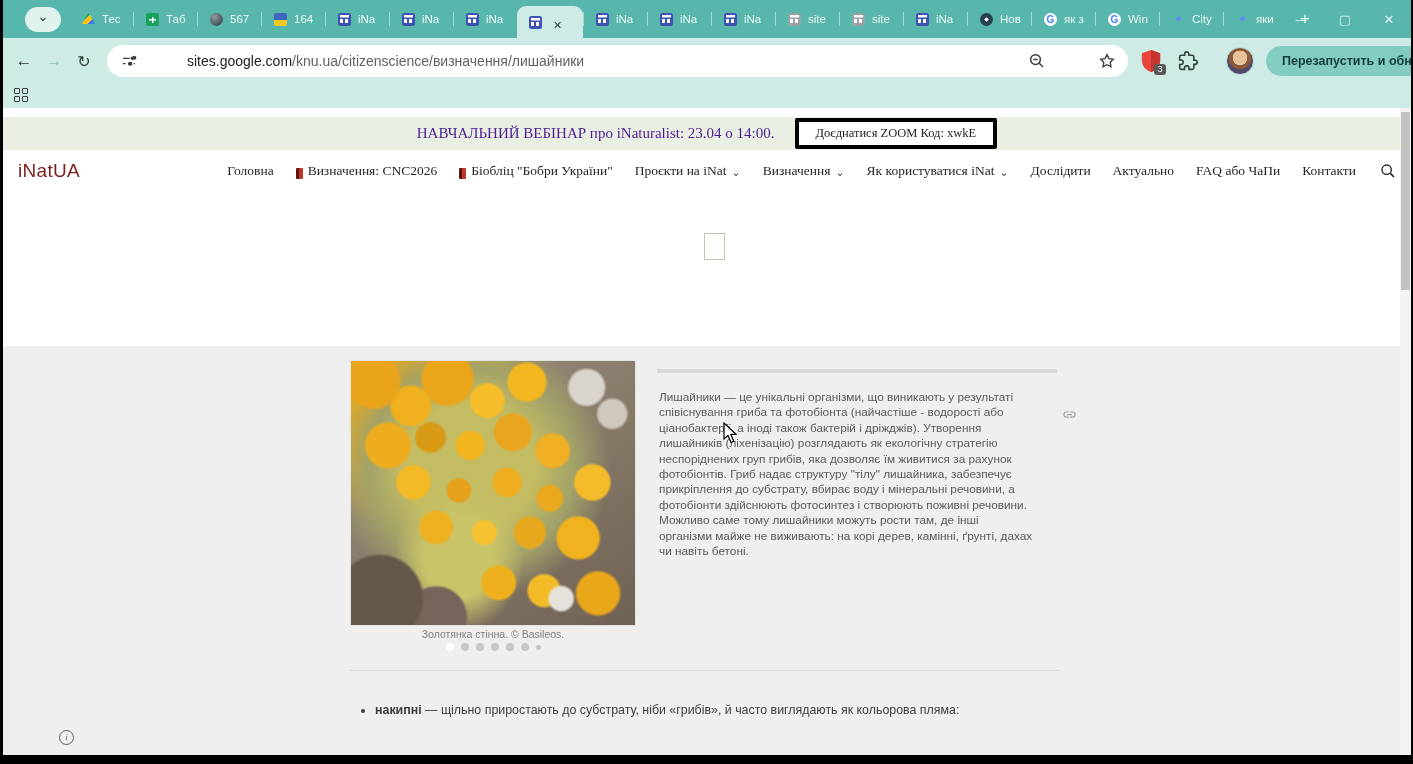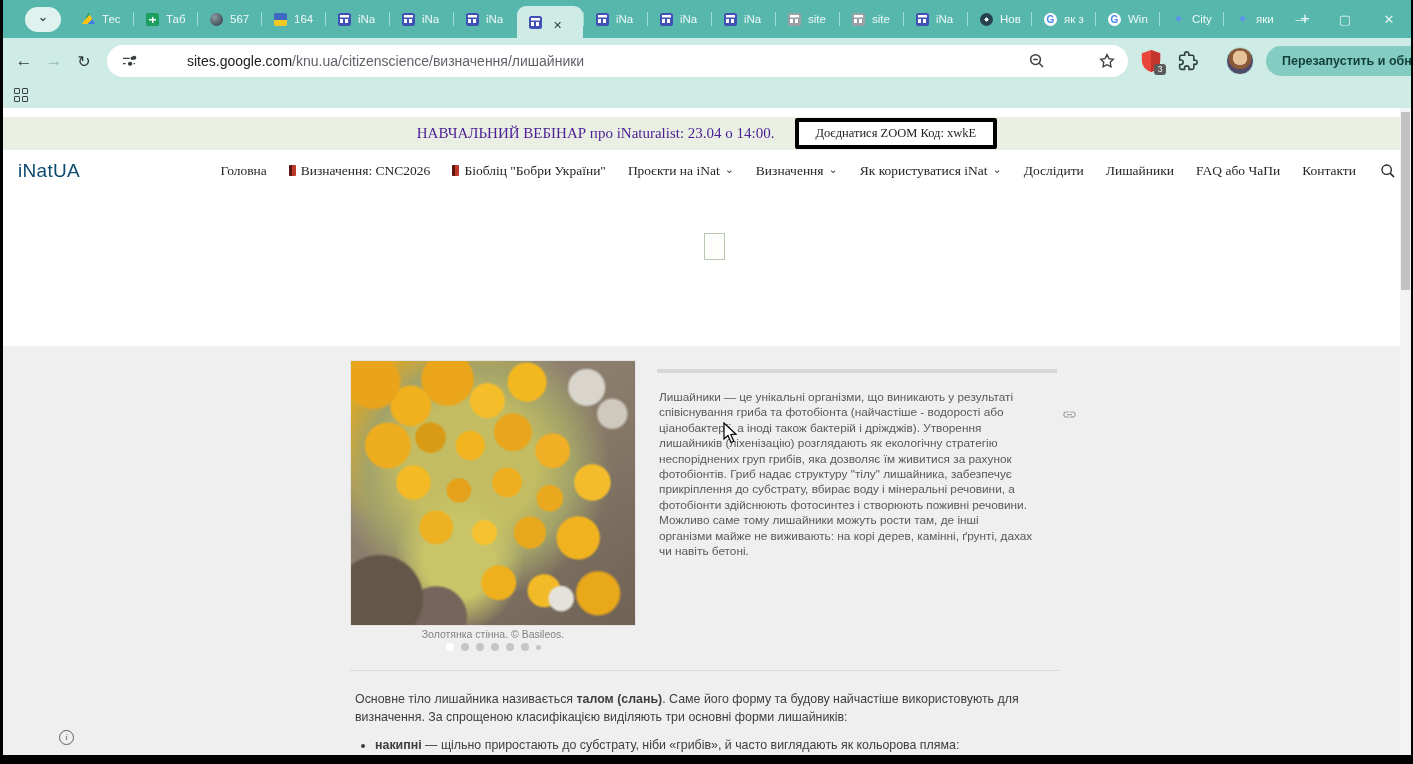--- a/index.html
+++ b/index.html
@@ -67,23 +67,23 @@
 
   
   .page{position:absolute;left:0;top:108px;right:0;bottom:0;background:#fff;overflow:hidden;}
   .gray-section{position:absolute;left:0;top:238px;right:0;bottom:0;background:#efeff0;}
 
   .banner{position:absolute;left:0;top:9px;right:0;height:33px;background:#e9f0e3;display:flex;align-items:center;justify-content:center;gap:20px;font-family:"Liberation Serif",serif;}
   .banner-text{font-size:15px;color:#4c1d95;}
   .banner-btn{font-family:"Liberation Serif",serif;font-size:12.5px;color:#222;background:#fff;border:4px solid #000000;border-radius:2px;padding:4px 17px;cursor:pointer;}
 
   .sitenav{position:absolute;left:0;top:42px;right:0;height:41px;background:#fff;display:flex;align-items:center;justify-content:space-between;padding:0 15px;box-sizing:border-box;}
-  .logo{font-size:19px;color:#0c4a6e;letter-spacing:.3px;cursor:pointer;}
+  .logo{font-size:19px;color:#7f1d1d;letter-spacing:.3px;cursor:pointer;}
   .menu{display:flex;align-items:center;gap:22px;font-family:"Liberation Serif",serif;font-size:13.5px;color:#252525;}
-  .nav-item{display:flex;align-items:center;gap:5px;cursor:pointer;white-space:nowrap;font-family:Liberation Serif, serif;}
+  .nav-item{display:flex;align-items:flex-end;gap:5px;cursor:pointer;white-space:nowrap;font-family:Liberation Serif, serif;}
   .nav-item .flag-icon{display:none;width:7px;height:11px;background:linear-gradient(to right,#5e1410 42%,#bc392a 42%);border-radius:1px;}
   .nav-item.i-flag .flag-icon{display:inline-block;}
   .nav-item .chev{display:none;font-size:11px;margin-top:-2px;color:#444;}
   .nav-item.i-chev .chev{display:inline;}
   .nav-item .chev::after{content:"⌄";}
   .nav-search{width:16px;height:16px;cursor:pointer;margin-left:2px;}
 
   .hero-title{position:absolute;left:0;top:125px;right:0;text-align:center;}
   .hero-title h1{margin:0;display:inline-block;font-size:41px;font-weight:bold;color:#478023;letter-spacing:.5px;font-family:"Liberation Sans",sans-serif;}
   .tofu{display:inline-block;width:19px;height:25px;border:1.5px solid #b8c7b0;background:#fdfdfb;margin-left:15px;vertical-align:baseline;}
@@ -369,21 +369,21 @@
             </span>
 
             <span class="nav-item i-plain">
 
               <span>Дослідити</span>
 
             </span>
 
             <span class="nav-item i-plain">
 
-              <span>Лишайники</span>
+              <span>Актуально</span>
 
             </span>
 
             <span class="nav-item i-plain">
 
               <span>FAQ або ЧаПи</span>
 
             </span>
 
             <span class="nav-item i-plain">
@@ -432,21 +432,20 @@
       </div>
       <span class="link-icon">
         <svg width="15" height="15" viewBox="0 0 24 24">
             <path fill="#8a8a8a" d="M3.9 12c0-1.7 1.4-3.1 3.1-3.1h4V7H7a5 5 0 0 0 0 10h4v-1.9H7A3.1 3.1 0 0 1 3.9 12zM8 13h8v-2H8v2zm9-6h-4v1.9h4a3.1 3.1 0 1 1 0 6.2h-4V17h4a5 5 0 0 0 0-10z"></path>
           </svg>
       </span>
 
       <div class="divider"></div>
 
       <div class="bottomtext">
-        <p><span>Основне тіло лишайника називається </span><b>талом (слань)</b><span>. Саме його форму та будову найчастіше використовують для визначення. За спрощеною класифікацією виділяють три основні форми лишайників:</span></p>
         <ul>
 
             <li><b>накипні</b><span> — щільно приростають до субстрату, ніби «грибів», й часто виглядають як кольорова пляма:</span></li>
 
         </ul>
       </div>
 
       <span class="info-icon"></span>
 
       <div class="scrollbar">

